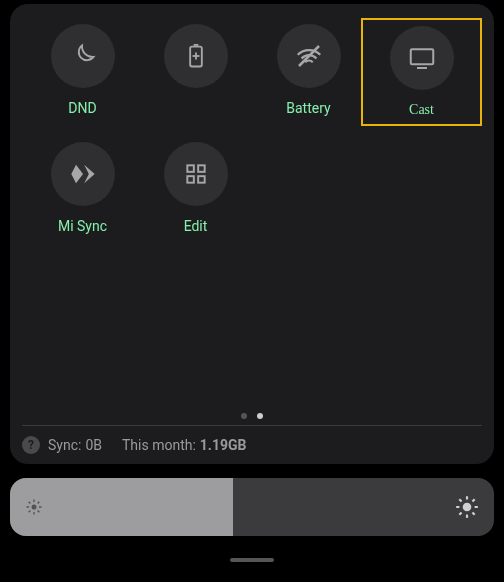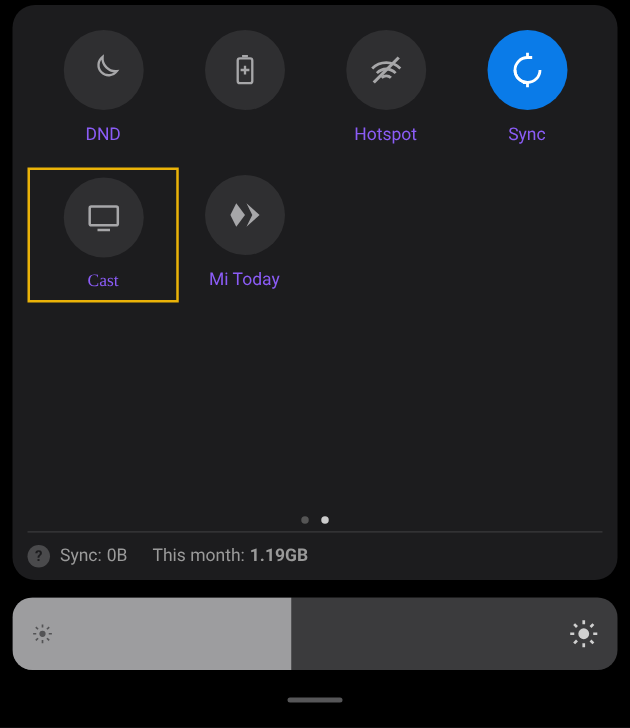--- a/index.html
+++ b/index.html
@@ -43,21 +43,21 @@
       background: #2f2f31;
       display: flex;
       align-items: center;
       justify-content: center;
     }
     .tile-circle.active {
       background: #0a7be8;
     }
     .tile-label {
       font-size: 14px;
-      color: #8b5cf6;
+      color: #86efac;
       text-align: center;
     }
     .highlight-box {
       border: 2px solid #eab308;
       padding: 4px 6px;
       margin: -6px -8px -8px -8px;
       font-family: Liberation Serif, serif;
     }
     .highlight-box .tile { margin: 2px; }
     .pagination {
@@ -168,58 +168,57 @@
 
     <div class="tile">
       <div class="tile-circle">
         <svg width="30" height="30" viewBox="0 0 24 24" fill="none" stroke="#a7a7a9" stroke-width="1.8">
           <path d="M3 11 C 8 6, 16 6, 21 11"></path>
           <path d="M6 14 C 9.5 10.5, 14.5 10.5, 18 14"></path>
           <path d="M9 17 C 10.7 15.3, 13.3 15.3, 15 17"></path>
           <line x1="4" y1="20" x2="20" y2="4" stroke-width="2"></line>
         </svg>
       </div>
-      <span class="tile-label">Hotspot</span>
-    </div>
-
-    <div class="tile">
-      <div class="tile-circle active">
-        <svg width="30" height="30" viewBox="0 0 24 24" fill="none" stroke="#ffffff" stroke-width="1.8">
-          <path d="M20 12 A 8 8 0 1 1 12 4"></path>
-          <path d="M4 12 A 8 8 0 1 1 12 20" opacity="0"></path>
-          <path d="M4 12 A 8 8 0 0 0 12 20"></path>
-          <polyline points="12,1 12,4 15,4" fill="none"></polyline>
-          <polyline points="12,23 12,20 9,20" fill="none"></polyline>
-        </svg>
-      </div>
-      <span class="tile-label">Sync</span>
-    </div>
+      <span class="tile-label">Battery</span>
+    </div>
+
 
     <div class="highlight-box">
       <div class="tile">
         <div class="tile-circle">
           <svg width="30" height="30" viewBox="0 0 24 24" fill="none" stroke="#a7a7a9" stroke-width="1.6">
             <rect x="3" y="5" width="18" height="12" rx="1"></rect>
             <line x1="8" y1="20" x2="16" y2="20"></line>
           </svg>
         </div>
         <span class="tile-label">Cast</span>
       </div>
     </div>
 
     <div class="tile">
       <div class="tile-circle">
         <svg width="28" height="28" viewBox="0 0 24 24" fill="#a7a7a9">
           <path d="M6 4 L12 12 L6 20 L2 12 Z"></path>
           <path d="M13 4 L22 12 L13 20 L17 12 Z"></path>
         </svg>
       </div>
-      <span class="tile-label">Mi Today</span>
-    </div>
-
+      <span class="tile-label">Mi Sync</span>
+    </div>
+
+    <div class="tile">
+      <div class="tile-circle">
+        <svg width="26" height="26" viewBox="0 0 24 24" fill="none" stroke="#a7a7a9" stroke-width="1.8">
+          <rect x="4" y="4" width="6" height="6"></rect>
+          <rect x="14" y="4" width="6" height="6"></rect>
+          <rect x="4" y="14" width="6" height="6"></rect>
+          <rect x="14" y="14" width="6" height="6"></rect>
+        </svg>
+      </div>
+      <span class="tile-label">Edit</span>
+    </div>
 
   </div>
   </div>
 
   <div class="pagination">
     <div class="pag-dot"></div>
     <div class="pag-dot active"></div>
   </div>
 
   <div class="usage-row">

